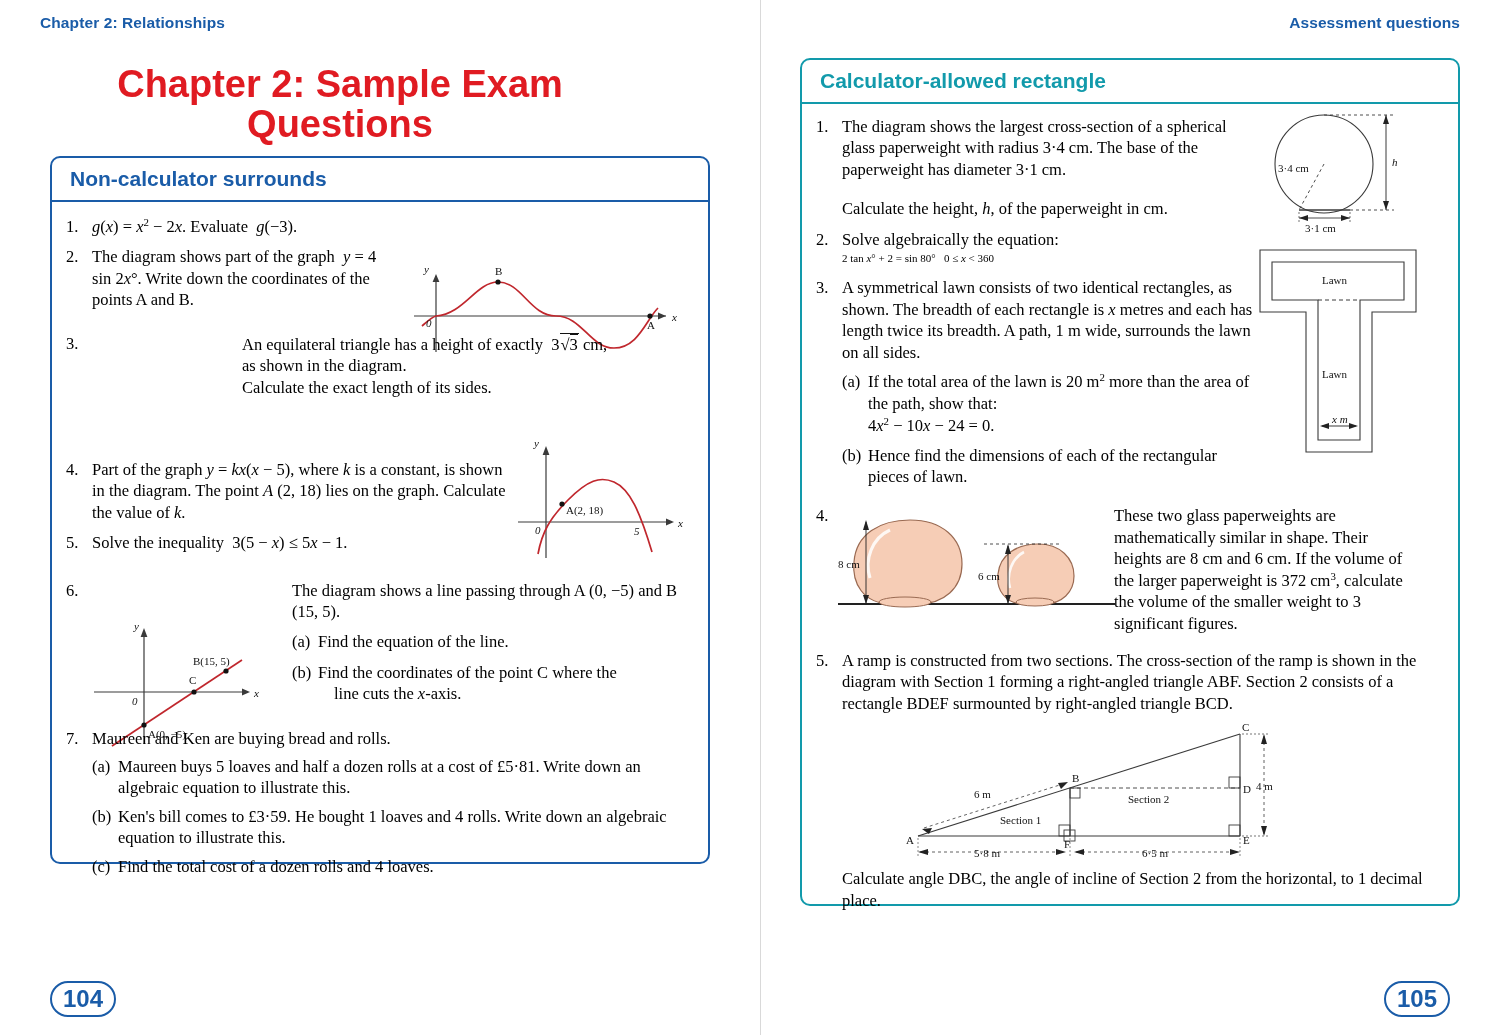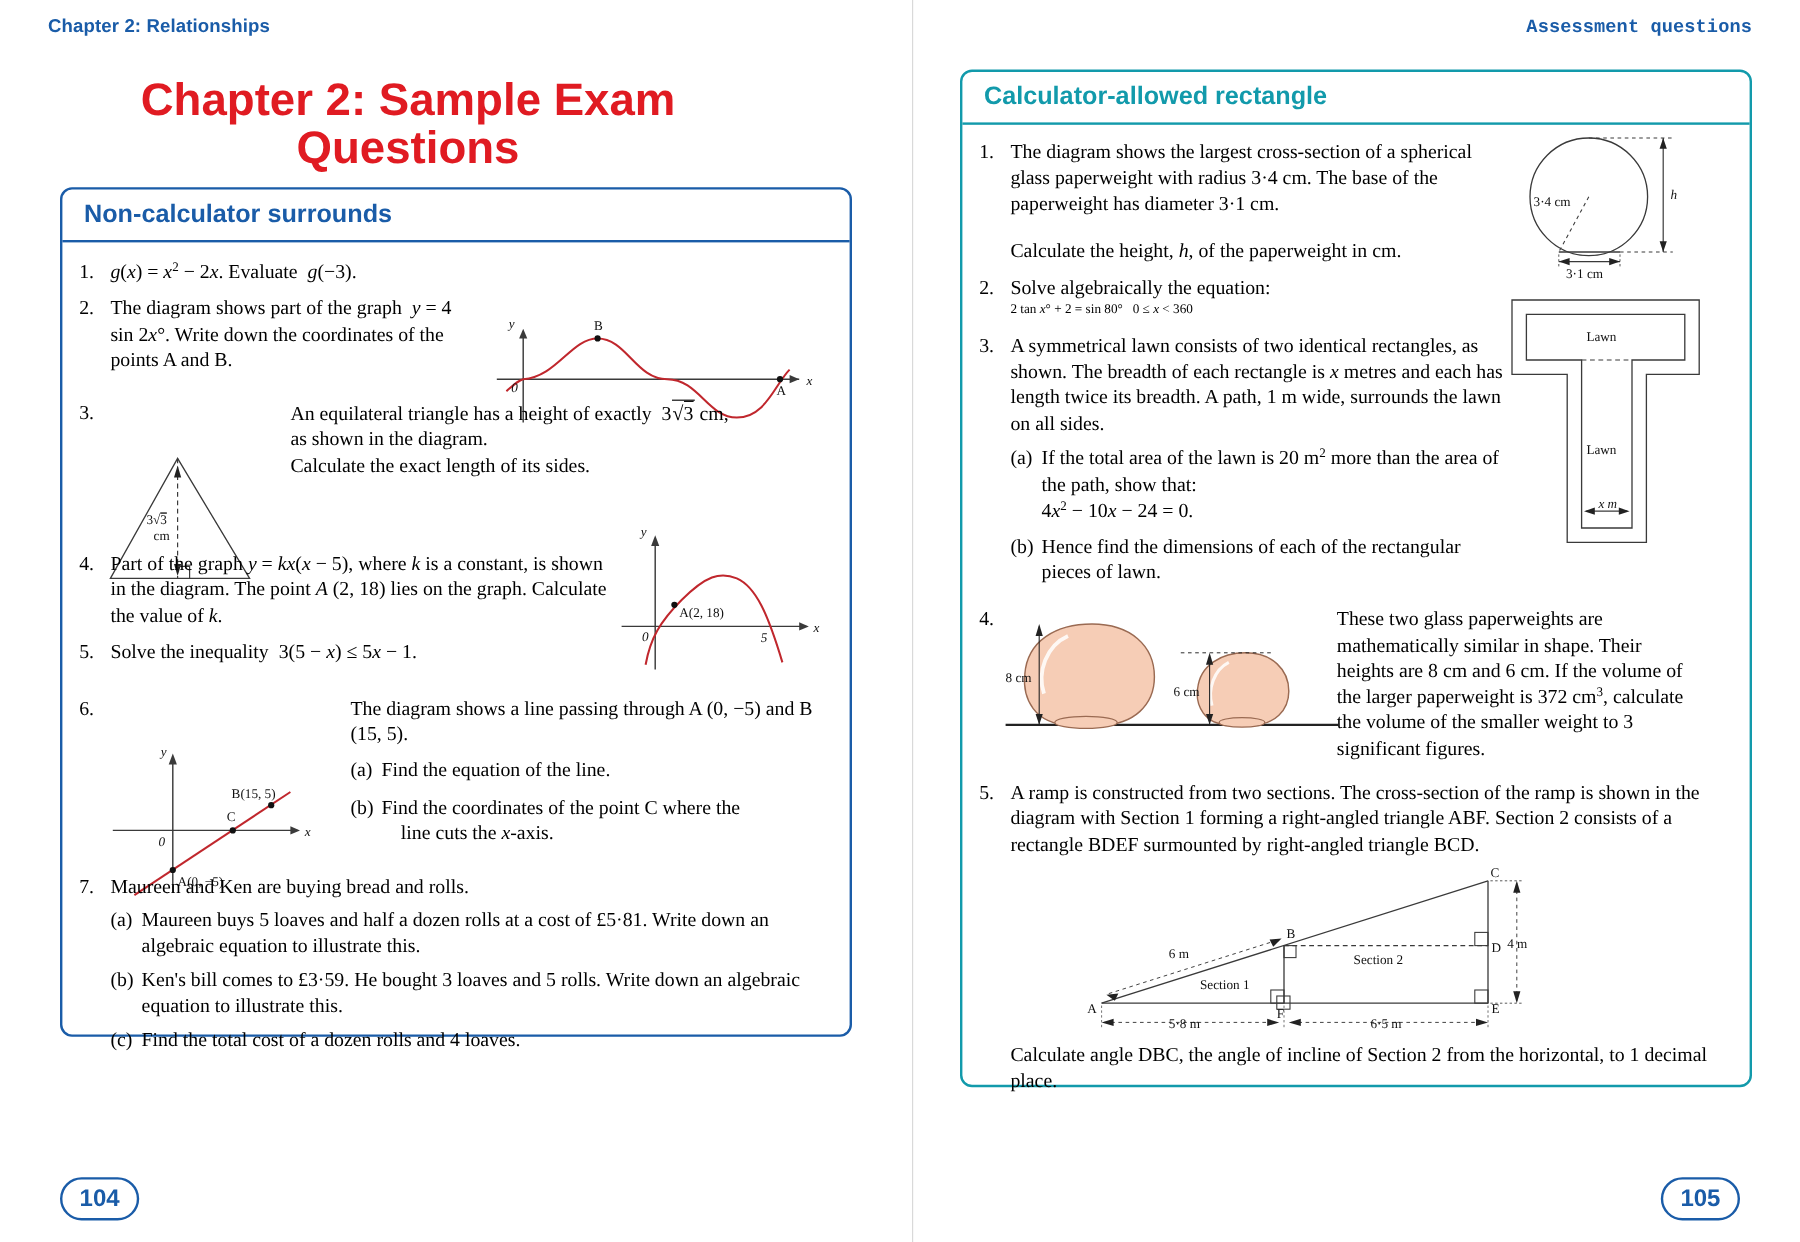--- a/index.html
+++ b/index.html
@@ -18,21 +18,21 @@
   .gutter { position:absolute; left:760px; top:0; bottom:0; width:1px; background:#d9d9d9; }
 
   
   .runhead {
     position:absolute; top:14px;
     font-family:"Liberation Sans", sans-serif;
     font-weight:bold; font-size:15.5px; color:#1a5ca8;
     letter-spacing:0.1px;
   }
   .runhead-left  { left:40px; }
-  .runhead-right { right:40px;font-family:Liberation Mono, monospace; }
+  .runhead-right { right:40px; }
 
   
   .chapter-title {
     position:absolute; top:64px; left:40px; width:600px;
     font-family:"Liberation Sans", sans-serif;
     font-weight:bold; font-size:38px; line-height:1.06;
     color:#e01b22; text-align:center;
   }
 
   
@@ -71,21 +71,21 @@
   .figtxt { font-family:"Liberation Serif", serif; font-size:11px; fill:#111; }
   .figtxt-i { font-family:"Liberation Serif", serif; font-size:11px; font-style:italic; fill:#111; }
 
   
   .pagenum {
     position:absolute; bottom:18px;
     width:66px; height:36px;
     border:2.2px solid #1a5ca8; border-radius:18px;
     display:flex; align-items:center; justify-content:center;
     font-family:"Liberation Sans", sans-serif;
-    font-weight:bold; font-size:20px; color:#1a5ca8;
+    font-weight:bold; font-size:24px; color:#1a5ca8;
   }
   .pagenum-left  { left:50px; }
   .pagenum-right { right:50px; }
 </style>
 </head>
 <body>
 
 <div class="page-spread">
 
   <div class="page page-left">
@@ -132,31 +132,20 @@
 
         <div class="q" style="margin-top:22px; min-height:112px;">
           <div class="qnum">3.</div>
           <div class="qtext" style="margin-left:150px; width:430px;">
             An equilateral triangle has a height of exactly &nbsp;3<span style="display:inline-block;border-top:1px solid #111;padding:0 1px;">√<span style="border-top:1px solid #111;">3</span></span> cm,<br>
             as shown in the diagram.<br>
             Calculate the exact length of its sides.
           </div>
         </div>
 
-        <div class="fig" style="left:32px; top:172px;">
-          <svg width="140" height="118" viewBox="0 0 140 118">
-            <polygon points="64,8 8,108 124,108" fill="none" stroke="#3a3a3a" stroke-width="1.1"></polygon>
-            <line x1="64" y1="8" x2="64" y2="108" stroke="#3a3a3a" stroke-width="1" stroke-dasharray="4 3"></line>
-            <polygon points="64,14 61,24 67,24" fill="#222"></polygon>
-            <polygon points="64,106 61,96 67,96" fill="#222"></polygon>
-            <polyline points="74,108 74,98 64,98" fill="none" stroke="#3a3a3a" stroke-width="1"></polyline>
-            <text class="figtxt" x="38" y="63">3<tspan font-size="11">√</tspan><tspan text-decoration="overline">3</tspan></text>
-            <text class="figtxt" x="44" y="76">cm</text>
-          </svg>
-        </div>
 
         <div class="q" style="width:445px; margin-top:14px;">
           <div class="qnum">4.</div>
           <div class="qtext">
             Part of the graph <i>y</i> = <i>kx</i>(<i>x</i> − 5), where <i>k</i> is a constant, is shown in the diagram. The point <i>A</i> (2, 18) lies on the graph. Calculate the value of <i>k</i>.
           </div>
         </div>
 
         <div class="fig" style="left:452px; top:232px;">
           <svg width="190" height="130" viewBox="0 0 190 130">
@@ -218,21 +207,21 @@
         <div class="q" style="margin-top:16px; width:616px;">
           <div class="qnum">7.</div>
           <div class="qtext" style="width:590px;">
             <div>Maureen and Ken are buying bread and rolls.</div>
             <div class="sub" style="margin-top:7px;">
               <div class="sublab">(a)</div>
               <div class="subtext" style="width:556px;">Maureen buys 5 loaves and half a dozen rolls at a cost of £5·81. Write down an algebraic equation to illustrate this.</div>
             </div>
             <div class="sub" style="margin-top:7px;">
               <div class="sublab">(b)</div>
-              <div class="subtext" style="width:556px;">Ken's bill comes to £3·59. He bought 3 loaves and 5 rolls. Write down an algebraic equation to illustrate this.</div>
+              <div class="subtext" style="width:556px;">Ken's bill comes to £3·59. He bought 1 loaves and 4 rolls. Write down an algebraic equation to illustrate this.</div>
             </div>
             <div class="sub" style="margin-top:7px;">
               <div class="sublab">(c)</div>
               <div class="subtext" style="width:556px;">Find the total cost of a dozen rolls and 4 loaves.</div>
             </div>
           </div>
         </div>
 
       </div>
     </div>

